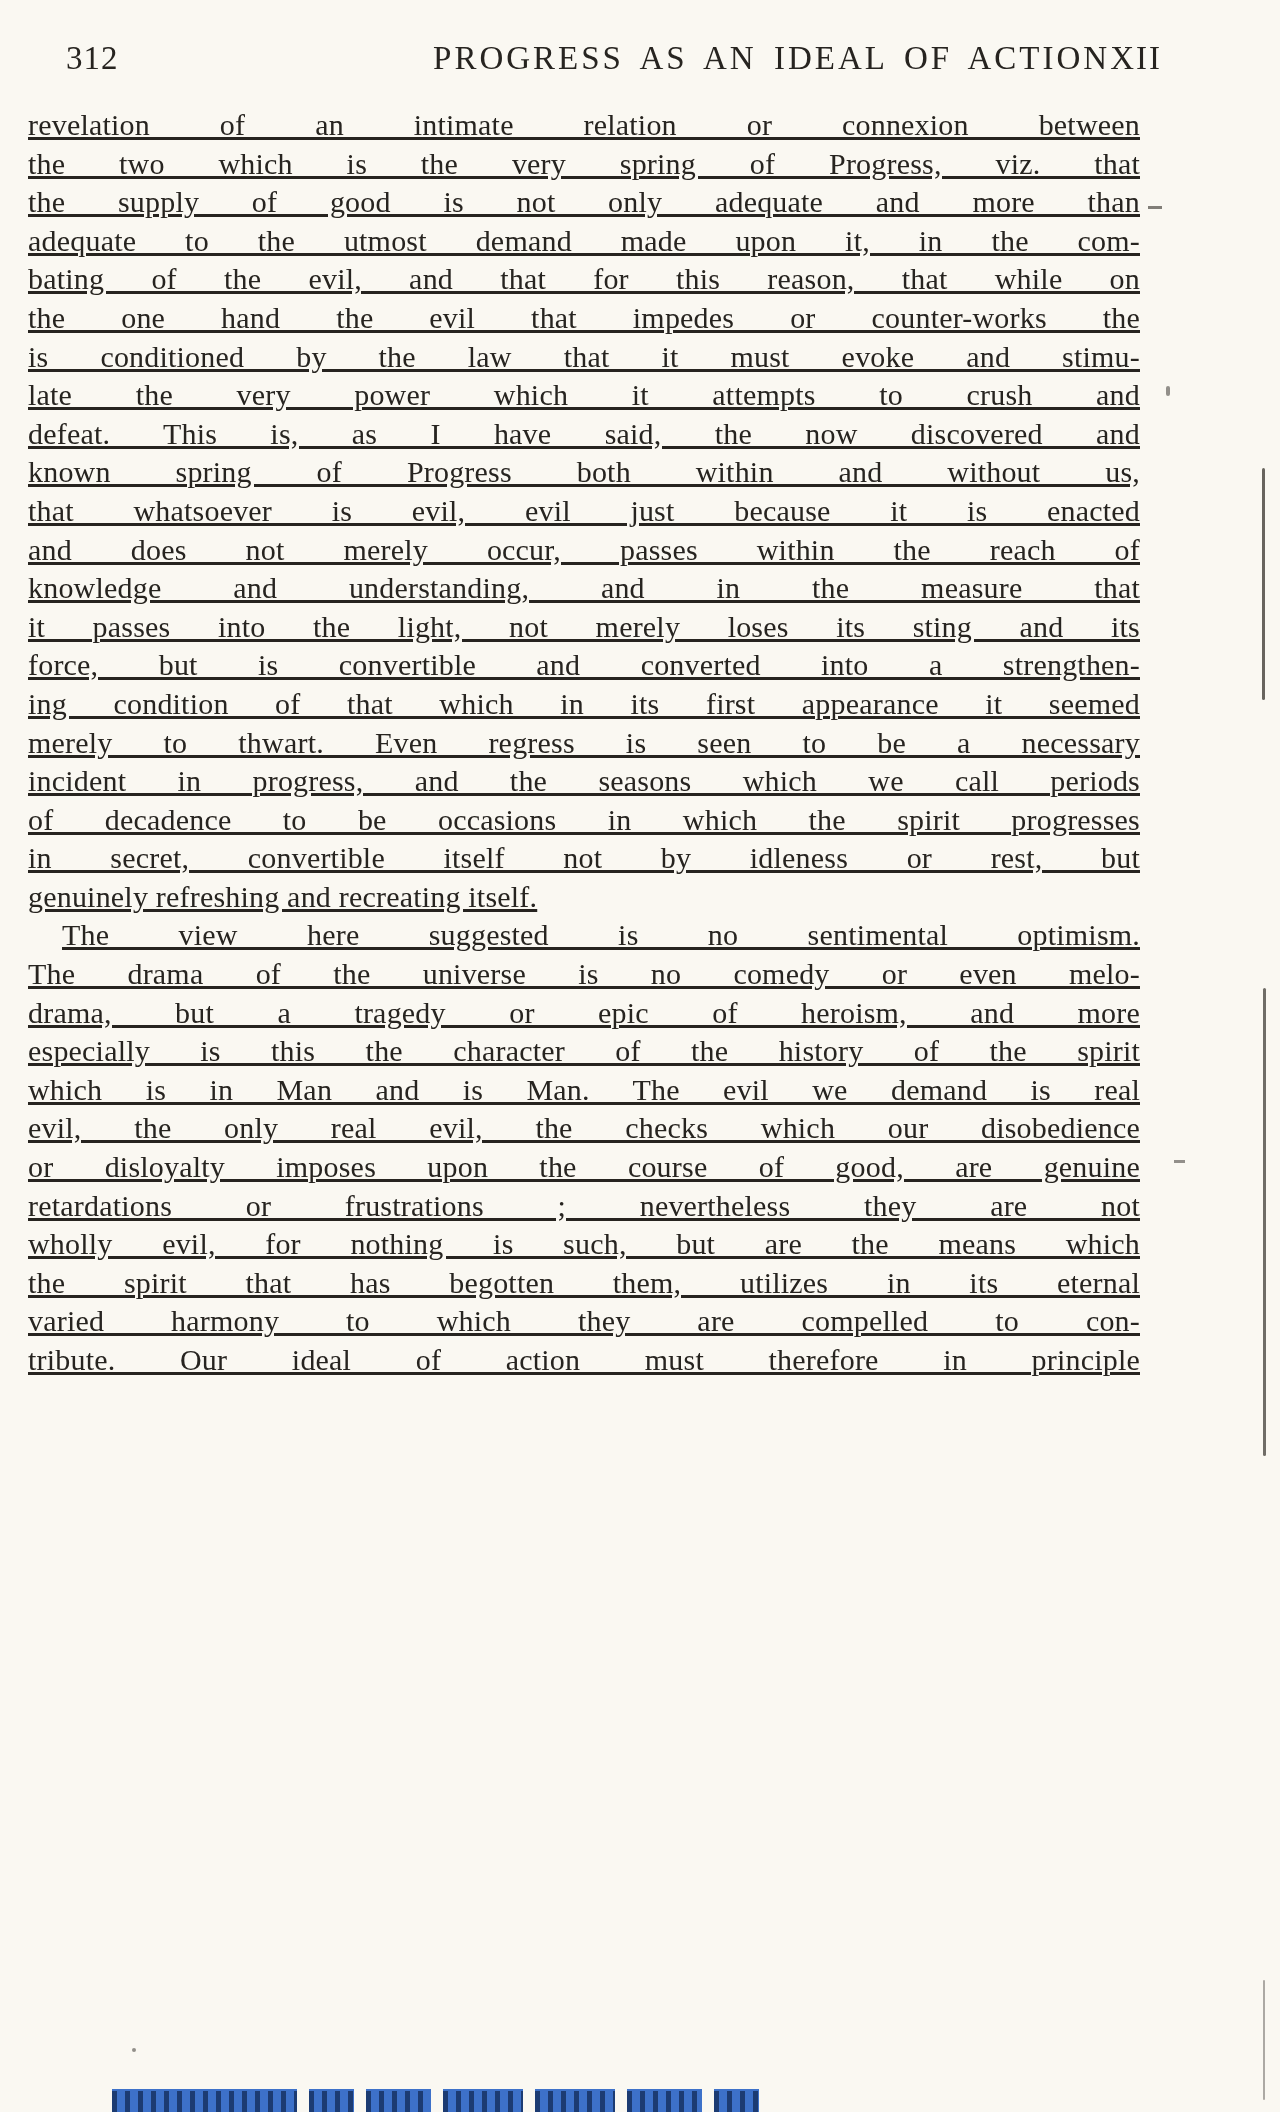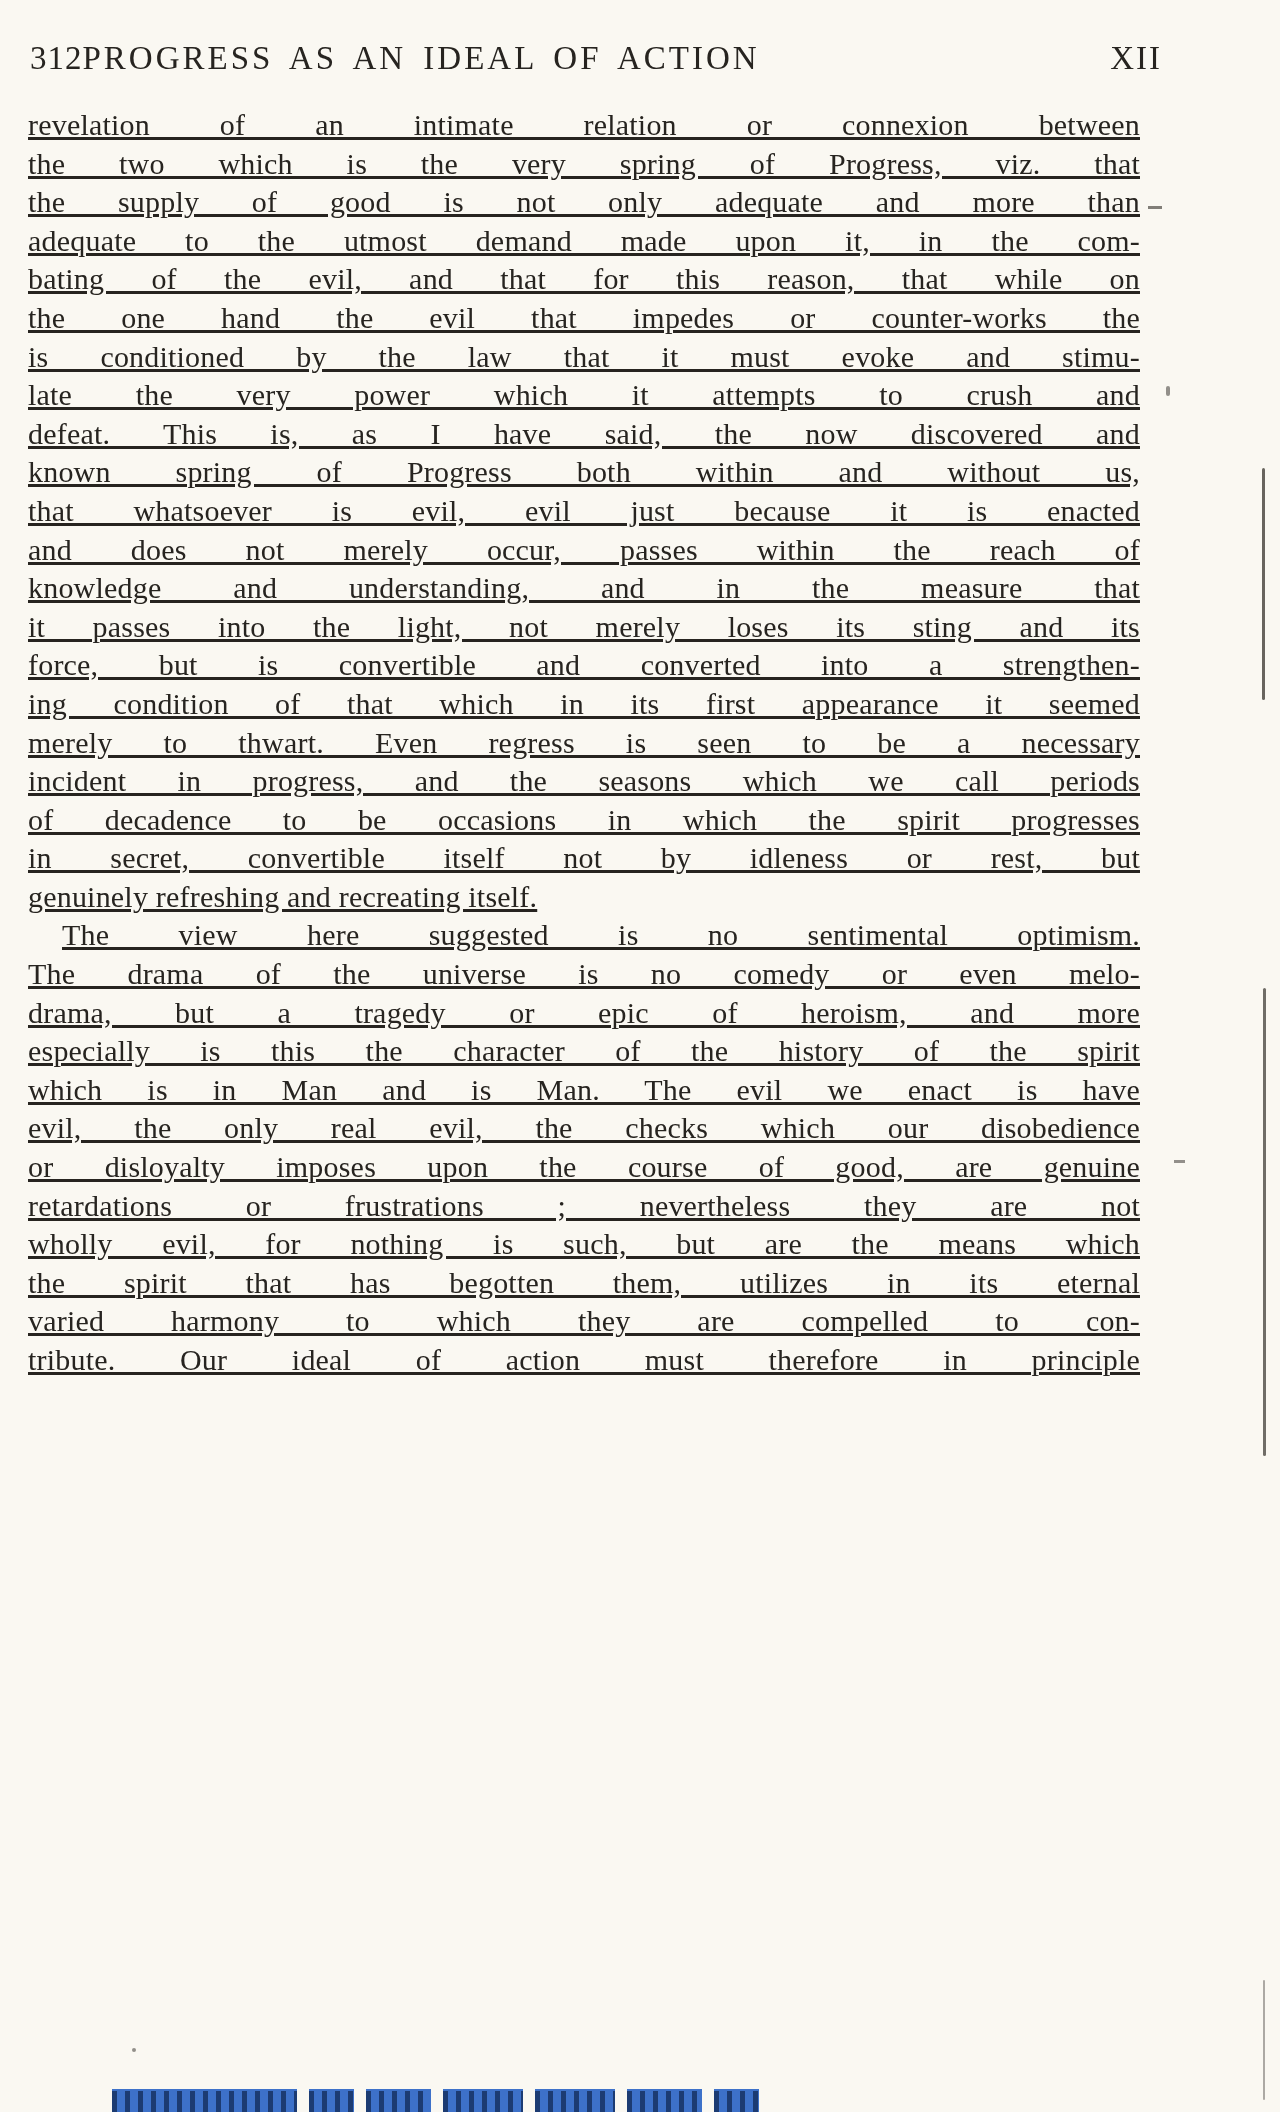--- a/index.html
+++ b/index.html
@@ -25,24 +25,24 @@
   .header {
     position: absolute;
     top: 40px;
     left: 30px;
     right: 118px;
     display: flex;
     align-items: baseline;
     justify-content: space-between;
     font-size: 33px;
   }
-  .page-number { letter-spacing: 1px; }
+  .page-number { letter-spacing: 1px; margin-left: 36px; }
   .running-title {
     flex: 1;
-    text-align: left;
+    text-align: right;
     letter-spacing: 3px;
     word-spacing: 6px;
   }
   .chapter-numeral { letter-spacing: 2px; }
 
   
   .text-block {
     position: absolute;
     top: 106px;
     left: 28px;
@@ -131,21 +131,21 @@
     <div class="line">merely to thwart.  Even regress is seen to be a necessary</div>
     <div class="line">incident in progress, and the seasons which we call periods</div>
     <div class="line">of decadence to be occasions in which the spirit progresses</div>
     <div class="line">in secret, convertible itself not by idleness or rest, but</div>
     <div class="line end">genuinely refreshing and recreating itself.</div>
 
     <div class="line indent">The view here suggested is no sentimental optimism.</div>
     <div class="line">The drama of the universe is no comedy or even melo-</div>
     <div class="line">drama, but a tragedy or epic of heroism, and more</div>
     <div class="line">especially is this the character of the history of the spirit</div>
-    <div class="line">which is in Man and is Man.  The evil we enact is have</div>
+    <div class="line">which is in Man and is Man.  The evil we demand is real</div>
     <div class="line">evil, the only real evil, the checks which our disobedience</div>
     <div class="line">or disloyalty imposes upon the course of good, are genuine</div>
     <div class="line">retardations or frustrations ;  nevertheless they are not</div>
     <div class="line">wholly evil, for nothing is such, but are the means which</div>
     <div class="line">the spirit that has begotten them, utilizes in its eternal</div>
     <div class="line">varied harmony to which they are compelled to con-</div>
     <div class="line">tribute.  Our ideal of action must therefore in principle</div>
   </div>
 
   <div class="artifact vline-1"></div>

